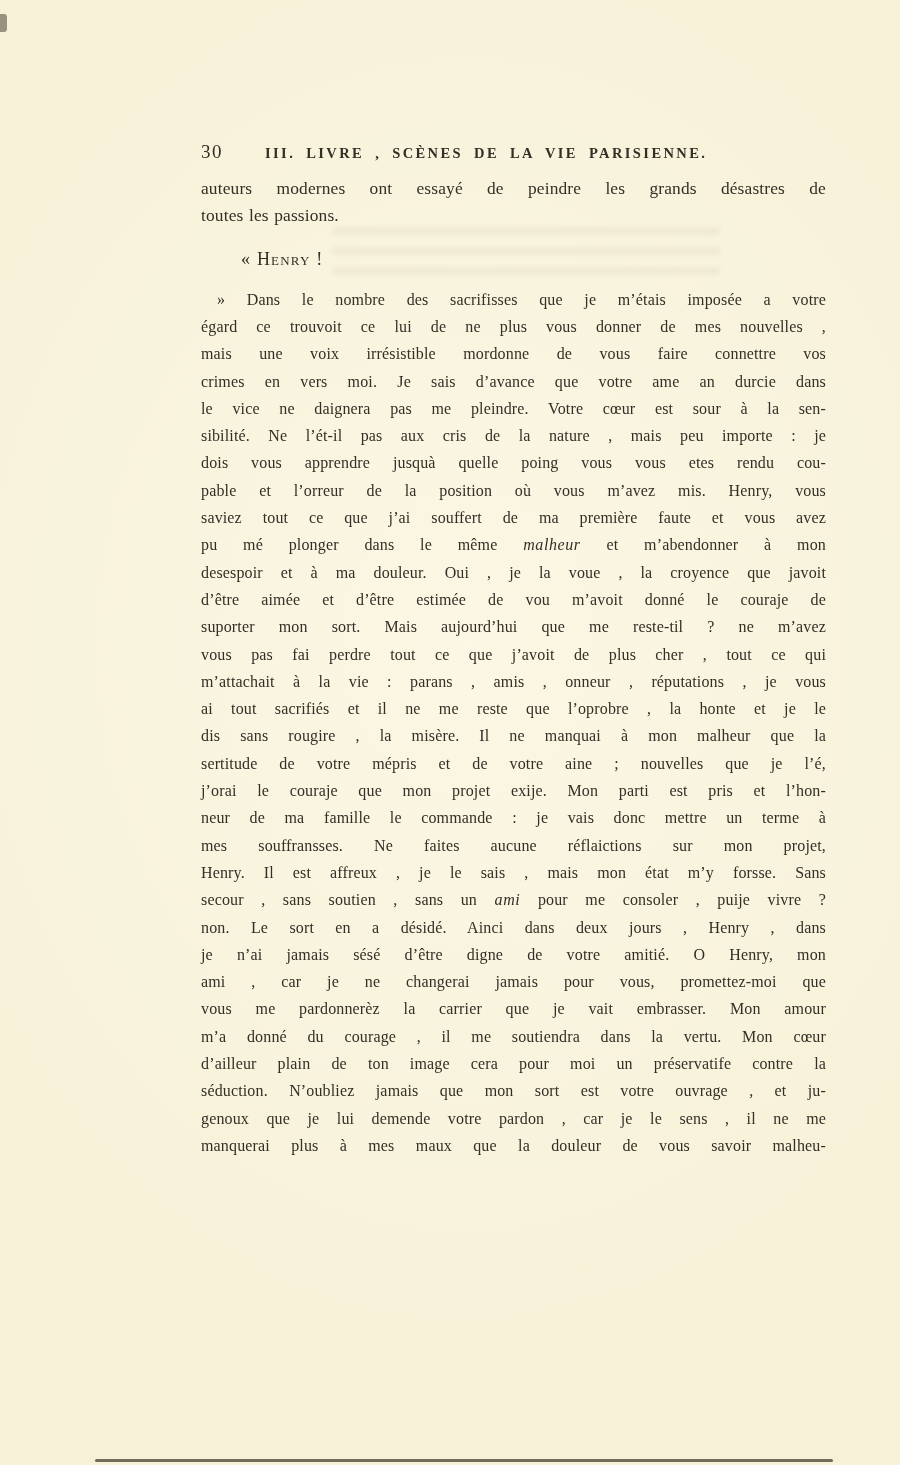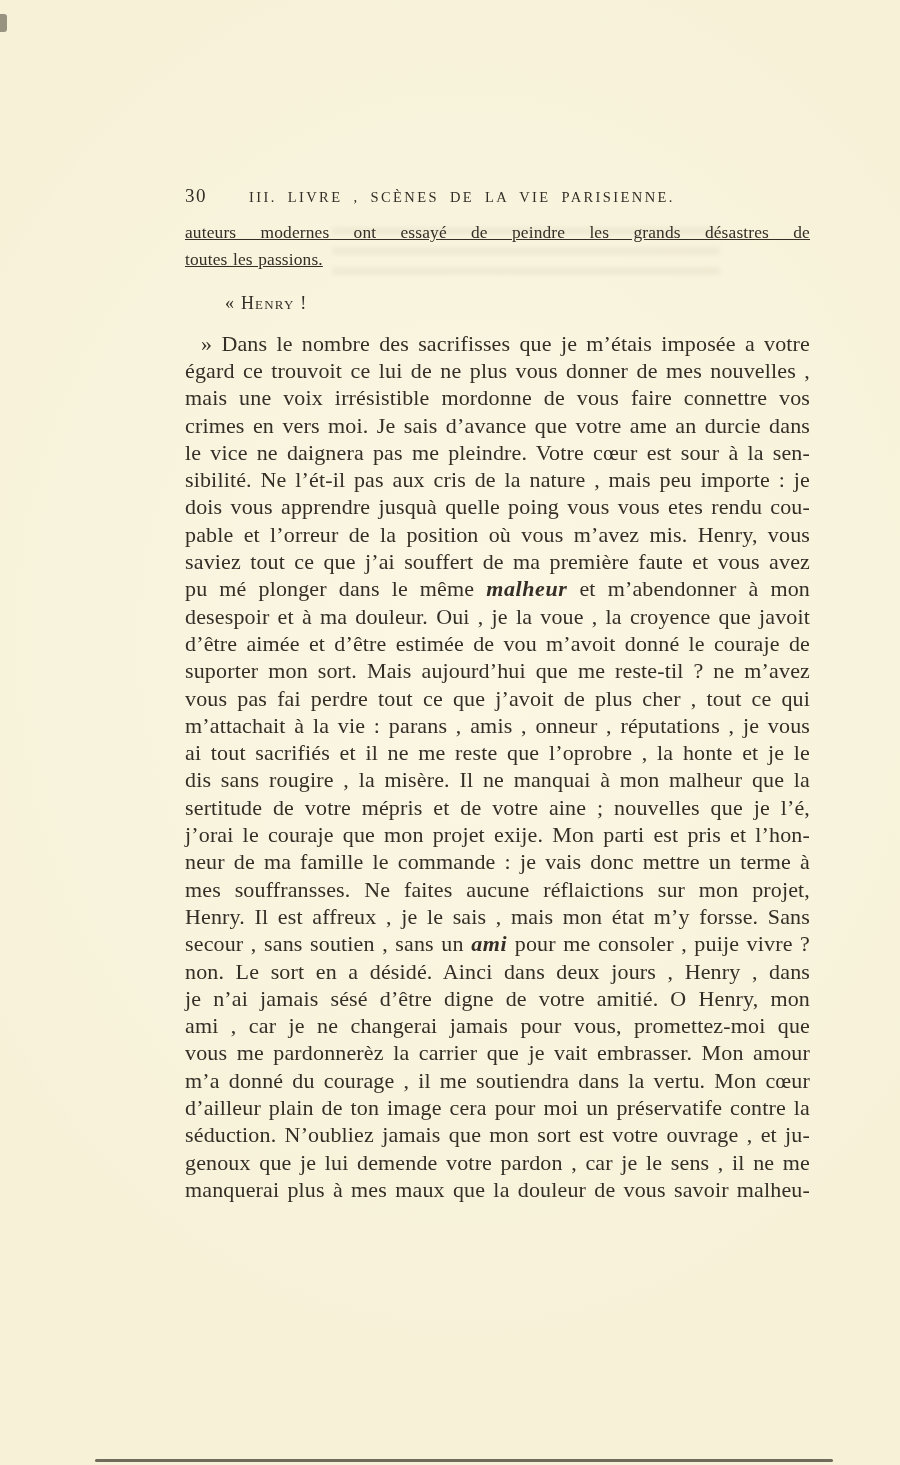--- a/index.html
+++ b/index.html
@@ -17,72 +17,70 @@
     position:relative;
     width:900px;height:1465px;
     overflow:hidden;
     color:var(--ink);
     background:
       radial-gradient(ellipse 120% 90% at 52% 44%, rgba(255,252,238,.55) 0%, rgba(255,252,238,0) 55%),
       radial-gradient(ellipse 140% 120% at 50% 50%, var(--paper) 55%, var(--paper-edge) 100%);
   }
   .content{
     position:absolute;
-    left:185px;top:141px;width:625px;margin-top:44px;
+    left:201px;top:141px;width:625px;
   }
   .header-row{
     display:flex;
     align-items:baseline;
   }
   .page-number{
     font-size:19px;
     letter-spacing:1.5px;
   }
   .header-title{
     margin-left:42px;
     font-size:14.5px;
-    font-weight:normal;
+    font-weight:bold;
     letter-spacing:2.4px;
     word-spacing:5px;
     white-space:nowrap;
   }
   .intro{
     margin-top:12px;
     font-size:17.4px;
     line-height:27.35px;
-    text-decoration:underline;
   }
   .salutation{
     margin-top:19px;
     padding-left:40px;
     font-variant:small-caps;
     font-size:18px;
     letter-spacing:1.2px;
   }
   .letter{
     margin-top:16px;
-    font-size:22px;
+    font-size:16px;
     line-height:27.3px;
   }
   .tline{
     text-align:justify;
     text-align-last:justify;
     text-justify:inter-word;
     letter-spacing:0.15px;
     word-spacing:1px;
   }
   .tline.ragged{
     text-align-last:left;
   }
   .tline.indent{
     padding-left:16px;
   }
   .tline i{
     letter-spacing:0.6px;
-    font-weight:bold;
   }
   
   .artifact-bottom-line{
     position:absolute;
     left:95px;bottom:3px;width:738px;height:3px;
     background:#433d32;opacity:.75;border-radius:2px;
   }
   .artifact-corner{
     position:absolute;
     left:0;top:14px;width:7px;height:18px;

